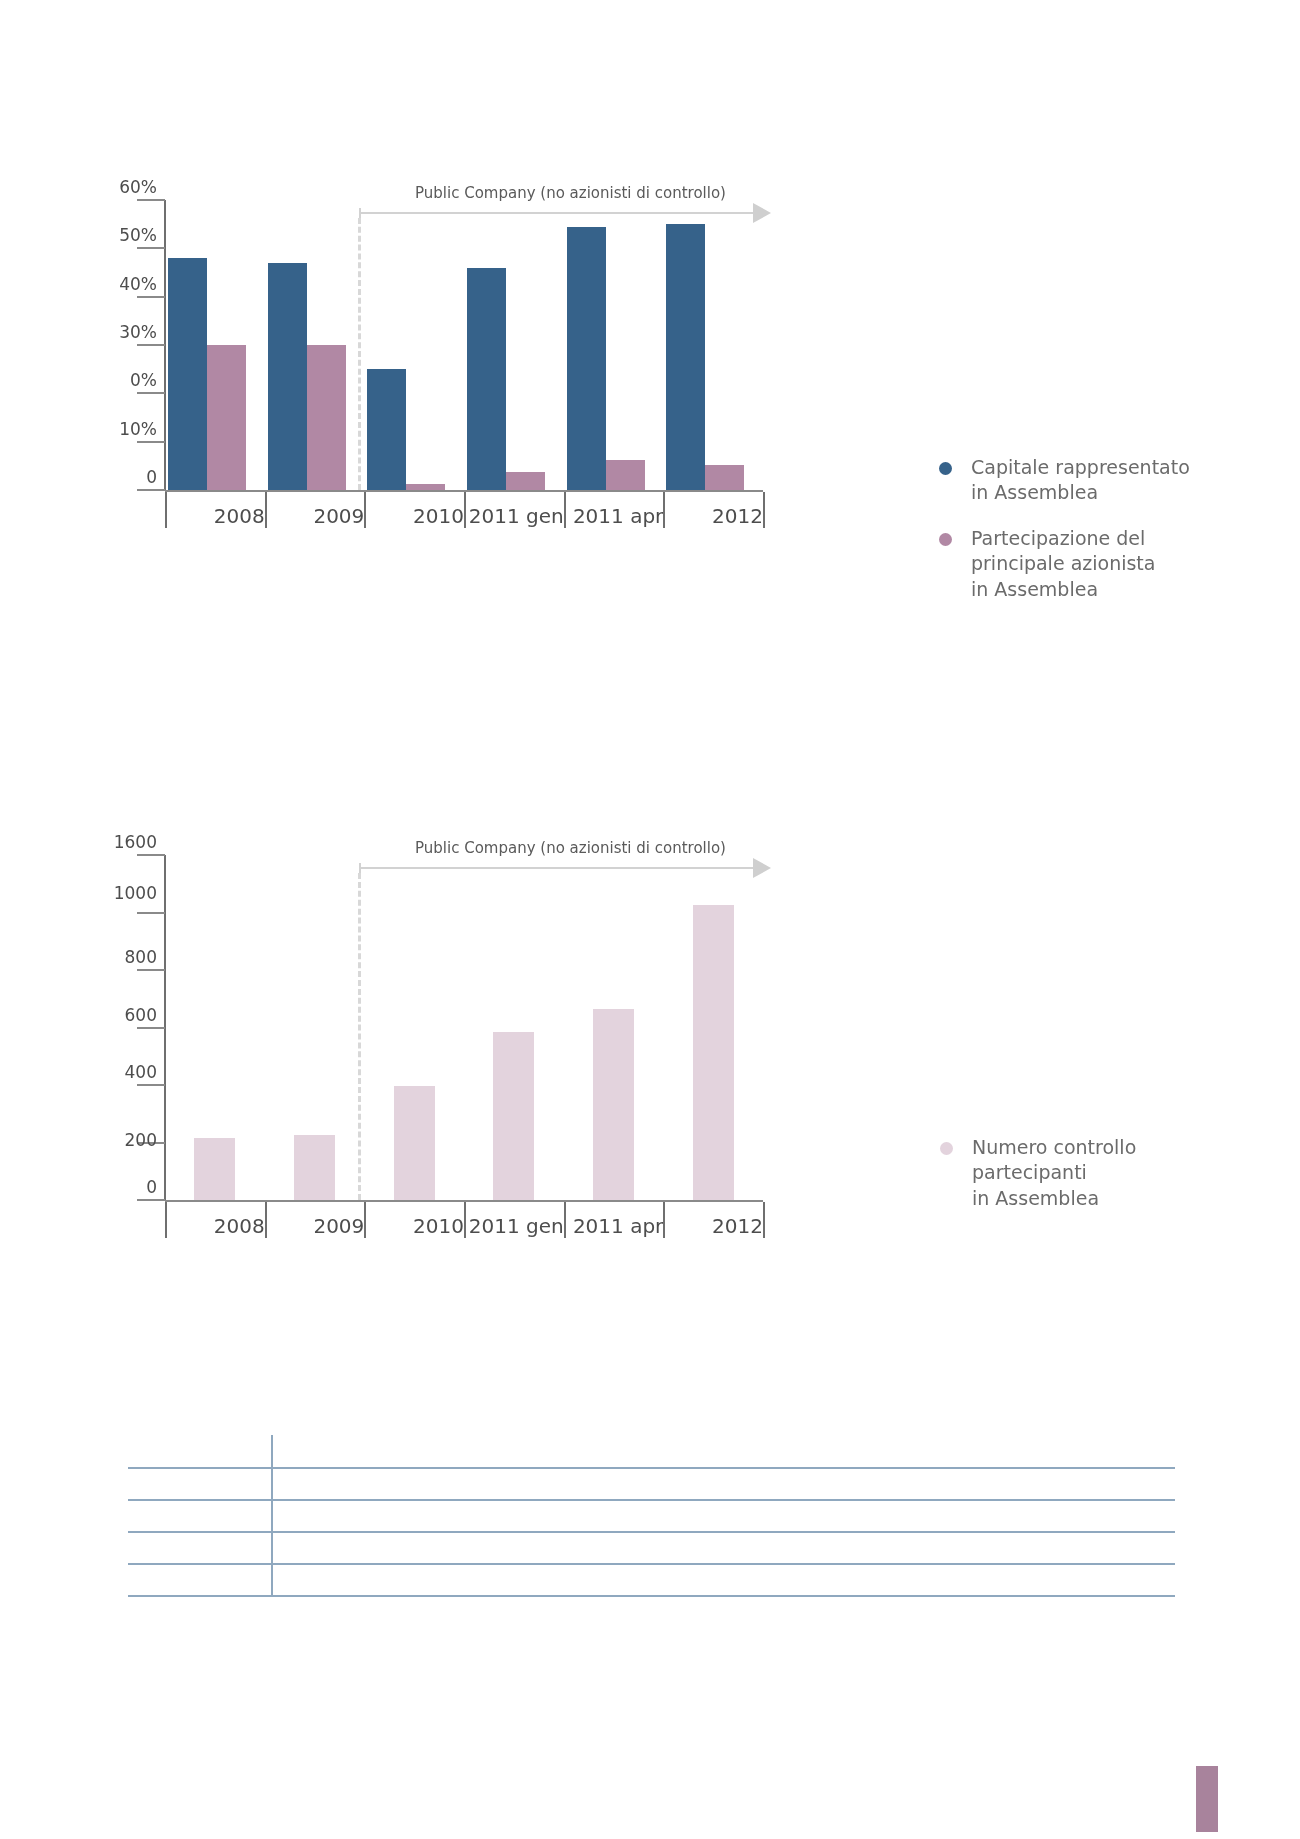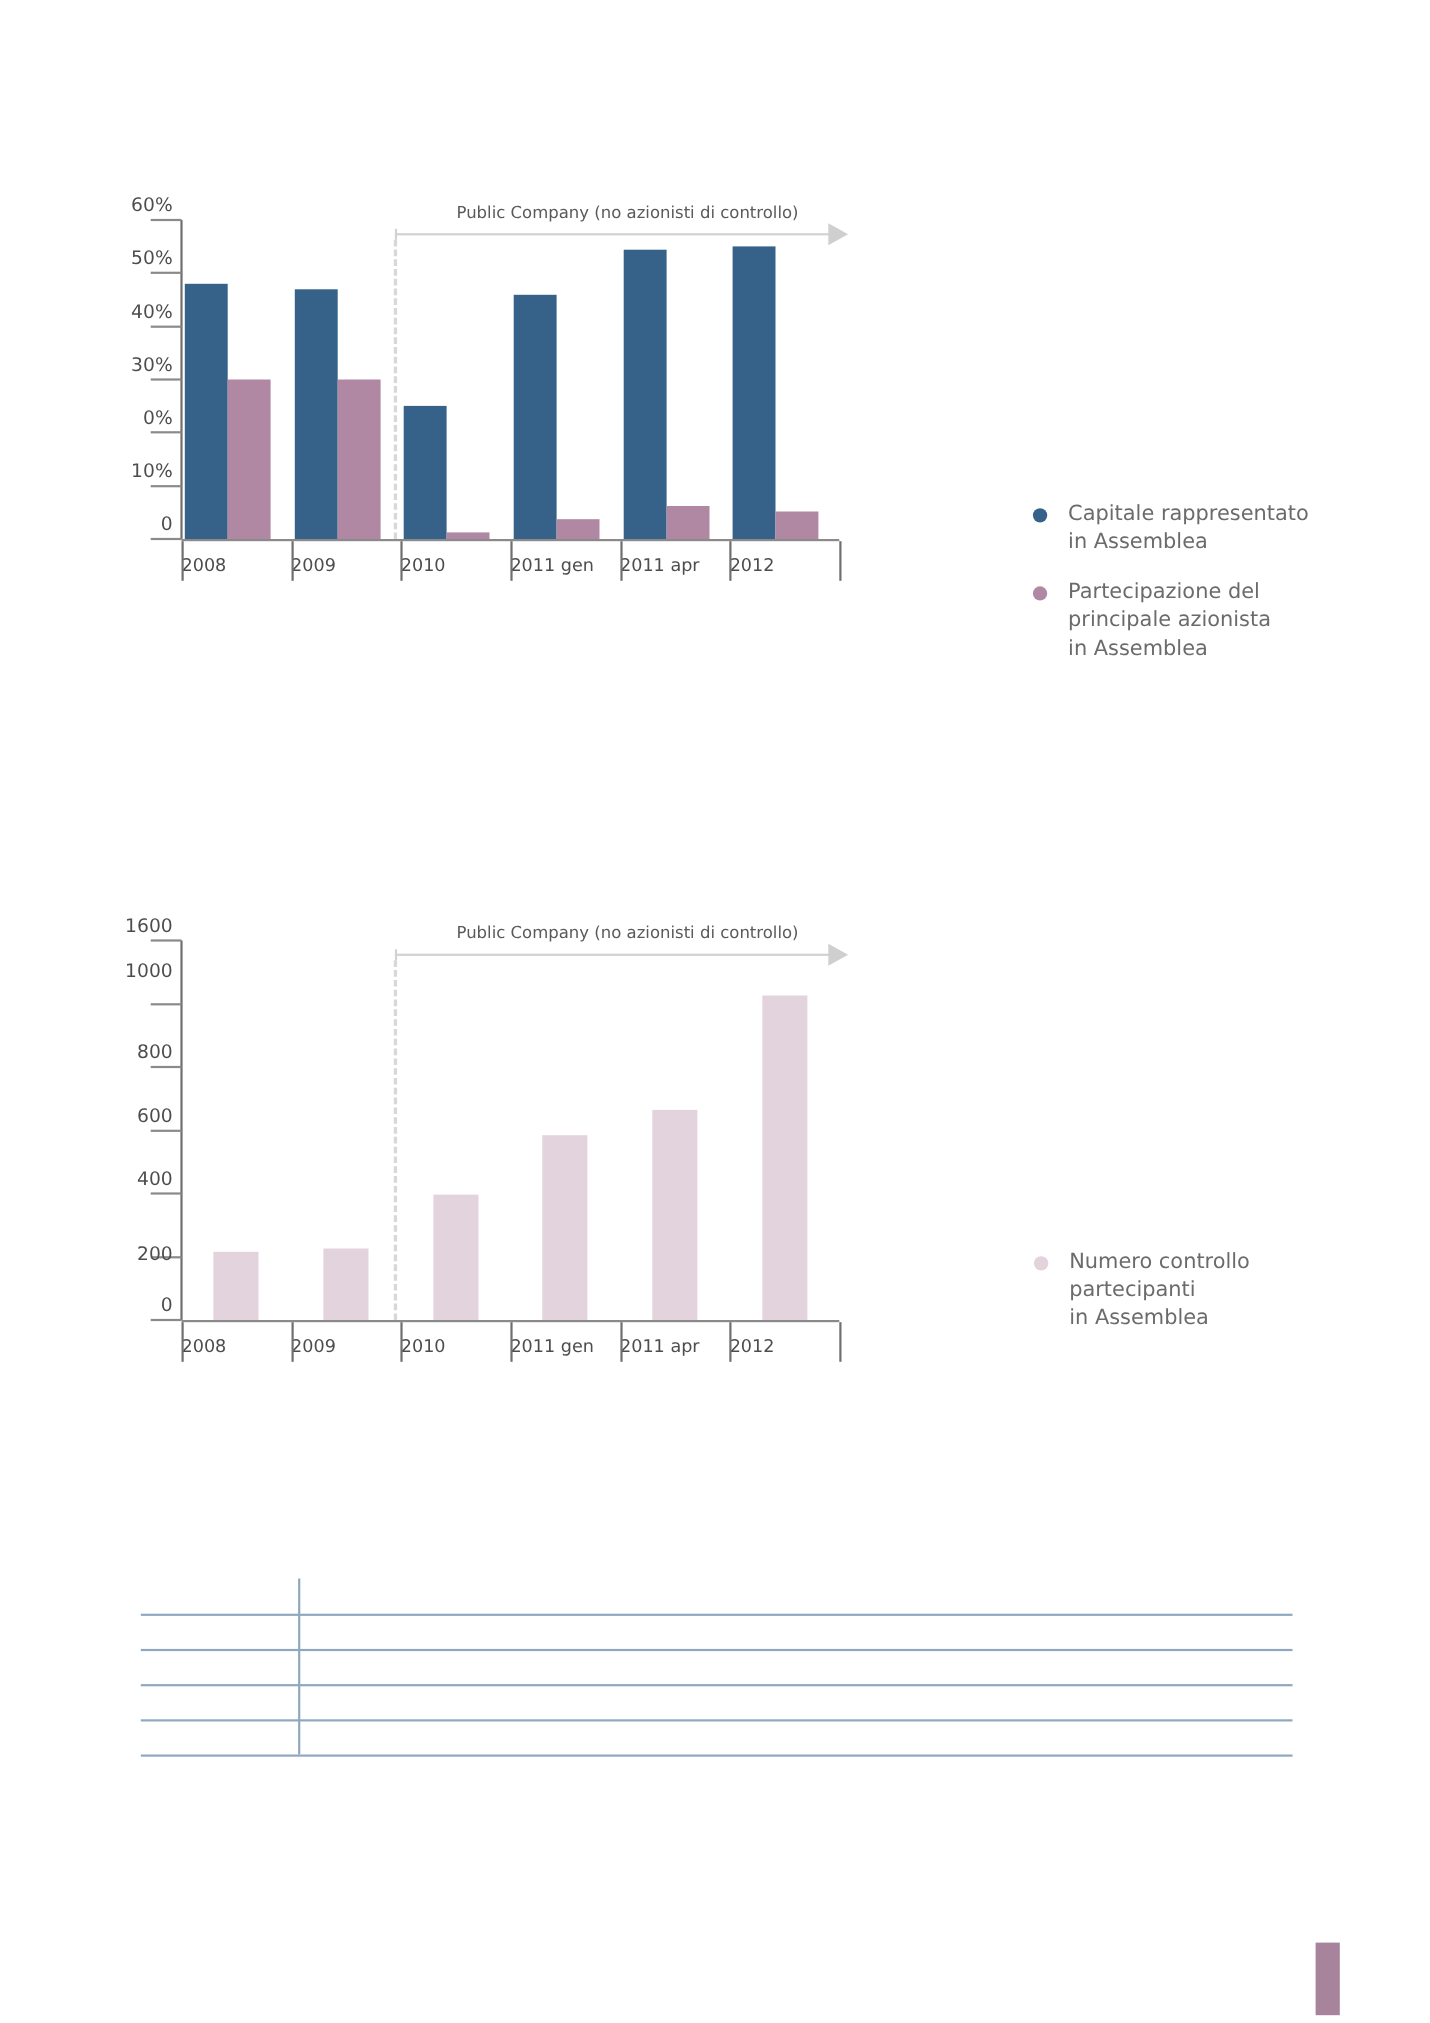--- a/index.html
+++ b/index.html
@@ -18,21 +18,21 @@
   .baseline{position:absolute;height:2px;background:#8a8a8a;}
 
   .bar{position:absolute;bottom:0;}
   .bar.blue{background:#36628a;}
   .bar.mauve{background:#b188a4;}
   .bar.pink{background:#e3d3dd;}
 
   
   .catband{position:absolute;}
   .cat-sep{position:absolute;width:2px;background:#6f6f6f;}
-  .cat-label{position:absolute;text-align:left;color:#4d4d4d;font-size:16px;line-height:1;}
+  .cat-label{position:absolute;text-align:right;color:#4d4d4d;font-size:20px;line-height:1;}
 
   
   .pc-arrow-line{position:absolute;height:2px;background:#d2d2d2;}
   .pc-arrow-head{position:absolute;width:0;height:0;border-top:10px solid transparent;
                  border-bottom:10px solid transparent;border-left:18px solid #cfcfcf;}
   .pc-vstart{position:absolute;width:2px;background:#d2d2d2;}
   .pc-dashed{position:absolute;width:0;border-left:3px dashed #d8d8d8;}
   .pc-text{position:absolute;color:#5a5a5a;font-size:15px;line-height:1;white-space:nowrap;}
 
   
@@ -147,21 +147,21 @@
         <div class="ytick" style="top: 341px;">0</div>
         <div class="ytick-line" style="left: -28px; width: 28px; top: 286.5px;"></div>
         <div class="ytick" style="top: 294px;">200</div>
         <div class="ytick-line" style="left: -28px; width: 28px; top: 229px;"></div>
         <div class="ytick" style="top: 226px;">400</div>
         <div class="ytick-line" style="left: -28px; width: 28px; top: 171.5px;"></div>
         <div class="ytick" style="top: 168.5px;">600</div>
         <div class="ytick-line" style="left: -28px; width: 28px; top: 114px;"></div>
         <div class="ytick" style="top: 111px;">800</div>
         <div class="ytick-line" style="left: -28px; width: 28px; top: 56.5px;"></div>
-        <div class="ytick" style="top: 37px;">1000</div>
+        <div class="ytick" style="top: 47px;">1000</div>
         <div class="ytick-line" style="left: -28px; width: 28px; top: -1px;"></div>
         <div class="ytick" style="top: -4px;">1600</div>
       </div>
 
     <div class="pc-vstart" style="left:194px;top:8px;height:10px;"></div>
     <div class="pc-arrow-line" style="left:194px;top:12px;width:396px;"></div>
     <div class="pc-arrow-head" style="left:588px;top:3px;"></div>
     <div class="pc-text" style="left:250px;top:-14px;">Public Company (no azionisti di controllo)</div>
     <div class="pc-dashed" style="left:193px;top:18px;height:327px;"></div>
 

